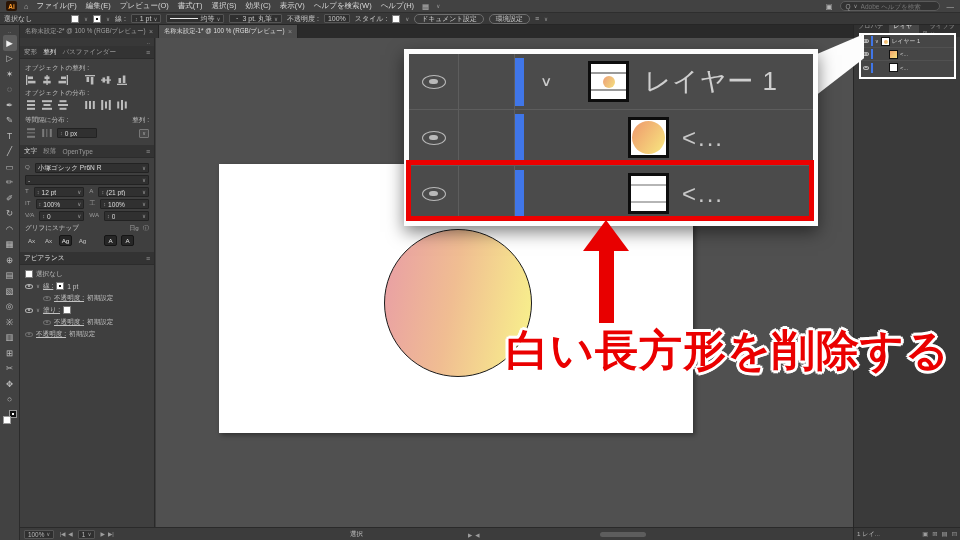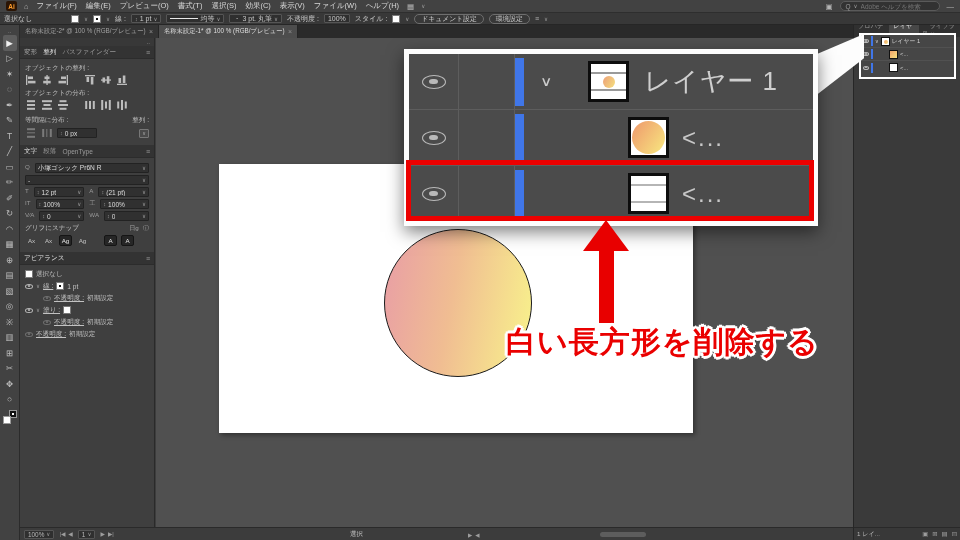--- a/index.html
+++ b/index.html
@@ -145,40 +145,40 @@
   .ml104{margin-left:104px;}
   .ml36{margin-left:36px;}
   .wedge{left:810px;top:31px;width:54px;height:72px;background:#fdfdfd;z-index:9;
     clip-path:polygon(0% 36%,100% 4%,100% 38%,0% 96%);}
 
   
   .redrect{left:406px;top:160px;width:408px;height:61px;border:5px solid #ec0000;z-index:12;}
   .arrow-head{left:583px;top:220px;width:0;height:0;border-left:23px solid transparent;
     border-right:23px solid transparent;border-bottom:31px solid #e80000;z-index:13;}
   .arrow-shaft{left:599px;top:249px;width:15px;height:74px;background:#e80000;z-index:13;}
-  .redtext{left:506px;top:322px;font-size:30px;font-weight:bold;color:#ea0000;letter-spacing:1px;z-index:14;
+  .redtext{left:506px;top:322px;font-size:43px;font-weight:bold;color:#ea0000;letter-spacing:1px;z-index:14;
     white-space:nowrap;
     text-shadow:-2px -2px 0 #fff,2px -2px 0 #fff,-2px 2px 0 #fff,2px 2px 0 #fff,0 -3px 0 #fff,0 3px 0 #fff,-3px 0 0 #fff,3px 0 0 #fff;}
 </style>
 </head>
 <body>
 
 <div class="screen">
 
   <div class="abs menubar">
     <span class="ai-logo">Ai</span>
     <span class="glyph">⌂</span>
     <span class="menu-item">ファイル(F)</span>
     <span class="menu-item">編集(E)</span>
     <span class="menu-item">プレビュー(O)</span>
     <span class="menu-item">書式(T)</span>
     <span class="menu-item">選択(S)</span>
     <span class="menu-item">効果(C)</span>
     <span class="menu-item">表示(V)</span>
-    <span class="menu-item">ファイル(W)</span>
+    <span class="menu-item">ヘルプを検索(W)</span>
     <span class="menu-item">ヘルプ(H)</span>
     <span class="glyph">▦</span>
     <span class="chev">∨</span>
     <div class="mb-right">
       <span class="glyph">▣</span>
       <div class="search-box">
         <span>Q</span>
         <span class="chev">∨</span>
         <input placeholder="Adobe ヘルプを検索" style="">
       </div>

